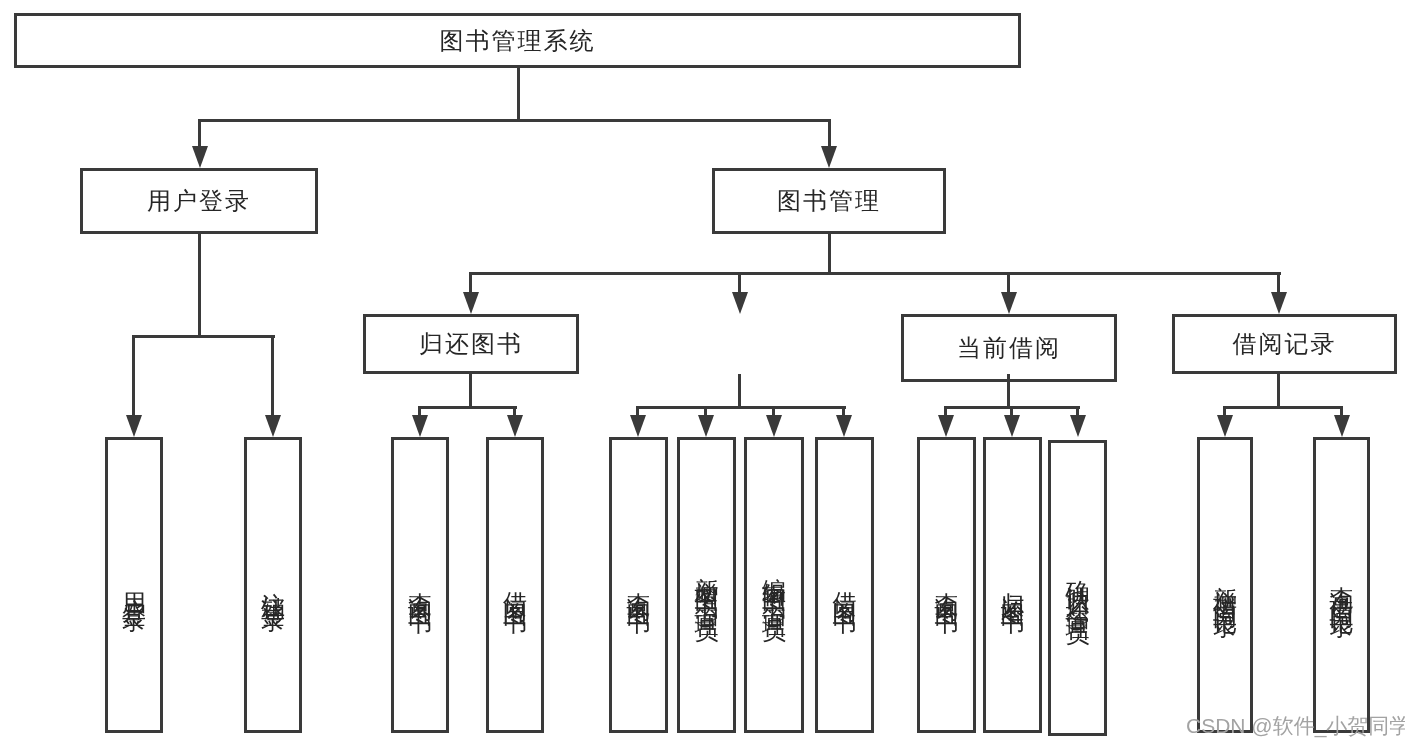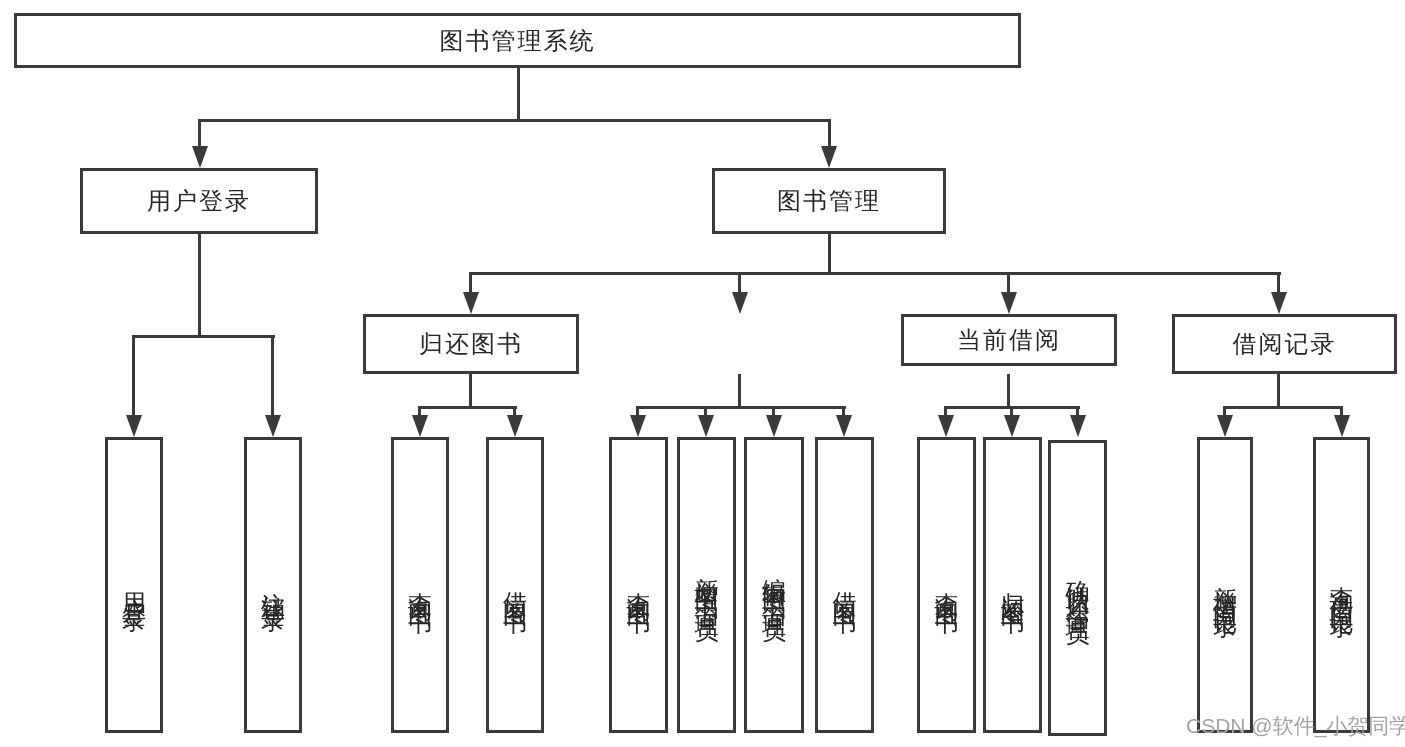--- a/index.html
+++ b/index.html
@@ -65,21 +65,21 @@
   <div class="v" style="left:738px;top:272px;height:20px;"></div>
   <div class="a" style="left:732px;top:292px;"></div>
   <div class="v" style="left:1007px;top:272px;height:20px;"></div>
   <div class="a" style="left:1001px;top:292px;"></div>
   <div class="v" style="left:1277px;top:272px;height:20px;"></div>
   <div class="a" style="left:1271px;top:292px;"></div>
 
   <div class="box" style="left:363px;top:314px;width:216px;height:60px;">
     <span class="hlabel">归还图书</span>
   </div>
-  <div class="box" style="left:901px;top:314px;width:216px;height:52px;">
+  <div class="box" style="left:901px;top:314px;width:216px;height:68px;">
     <span class="hlabel">当前借阅</span>
   </div>
   <div class="box" style="left:1172px;top:314px;width:225px;height:60px;">
     <span class="hlabel">借阅记录</span>
   </div>
 
   <div class="v" style="left:469px;top:374px;height:35px;"></div>
   <div class="h" style="left:418px;top:406px;width:99px;"></div>
   <div class="v" style="left:418px;top:406px;height:9px;"></div>
   <div class="a" style="left:412px;top:415px;"></div>

